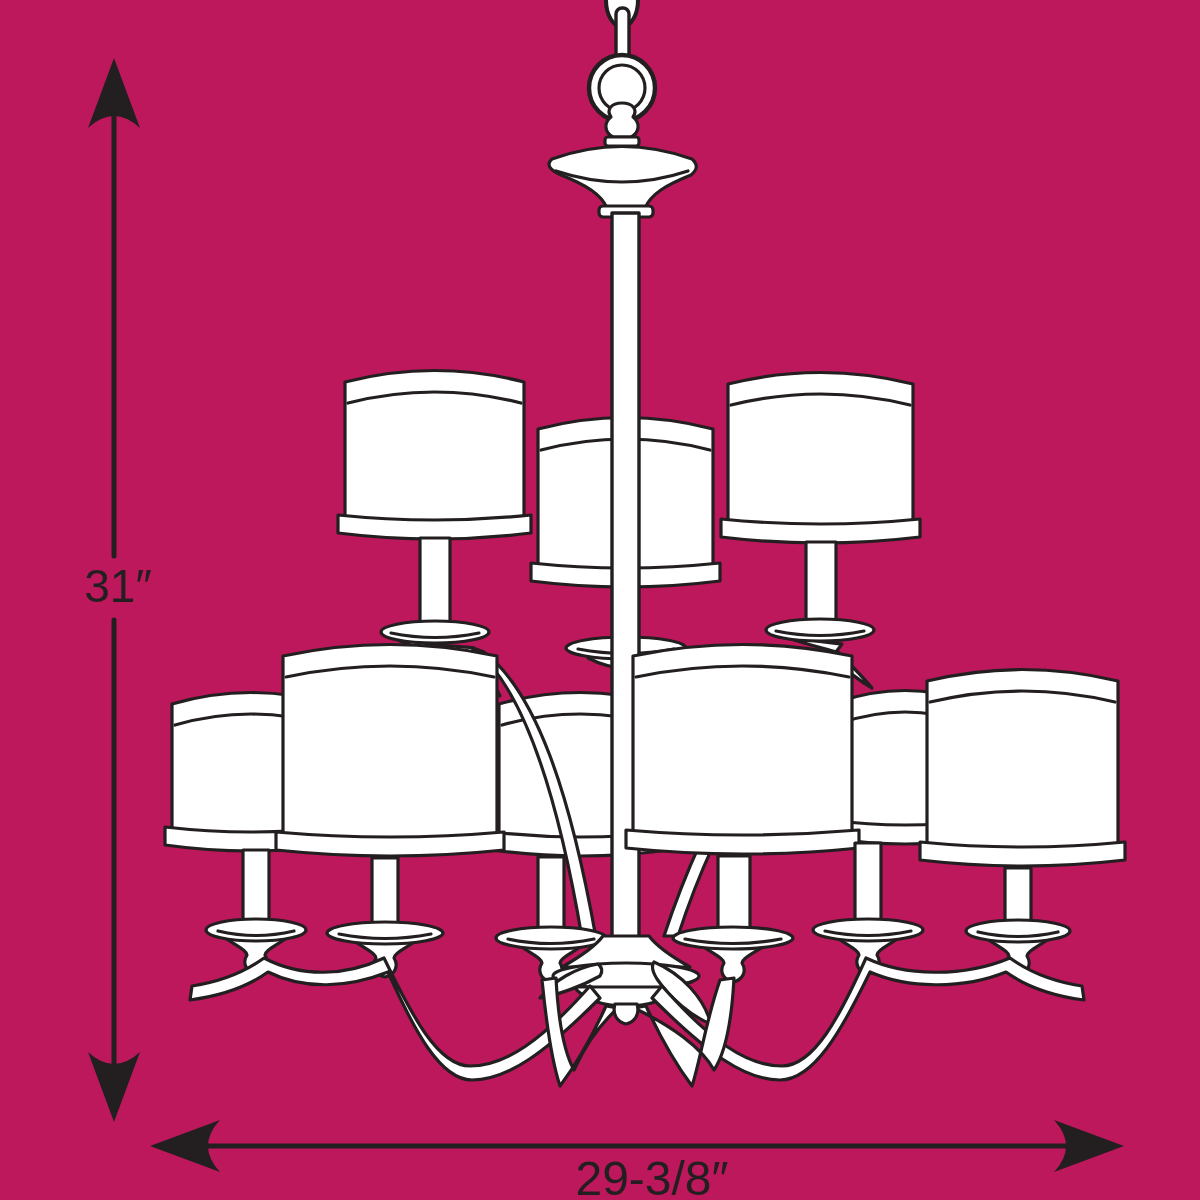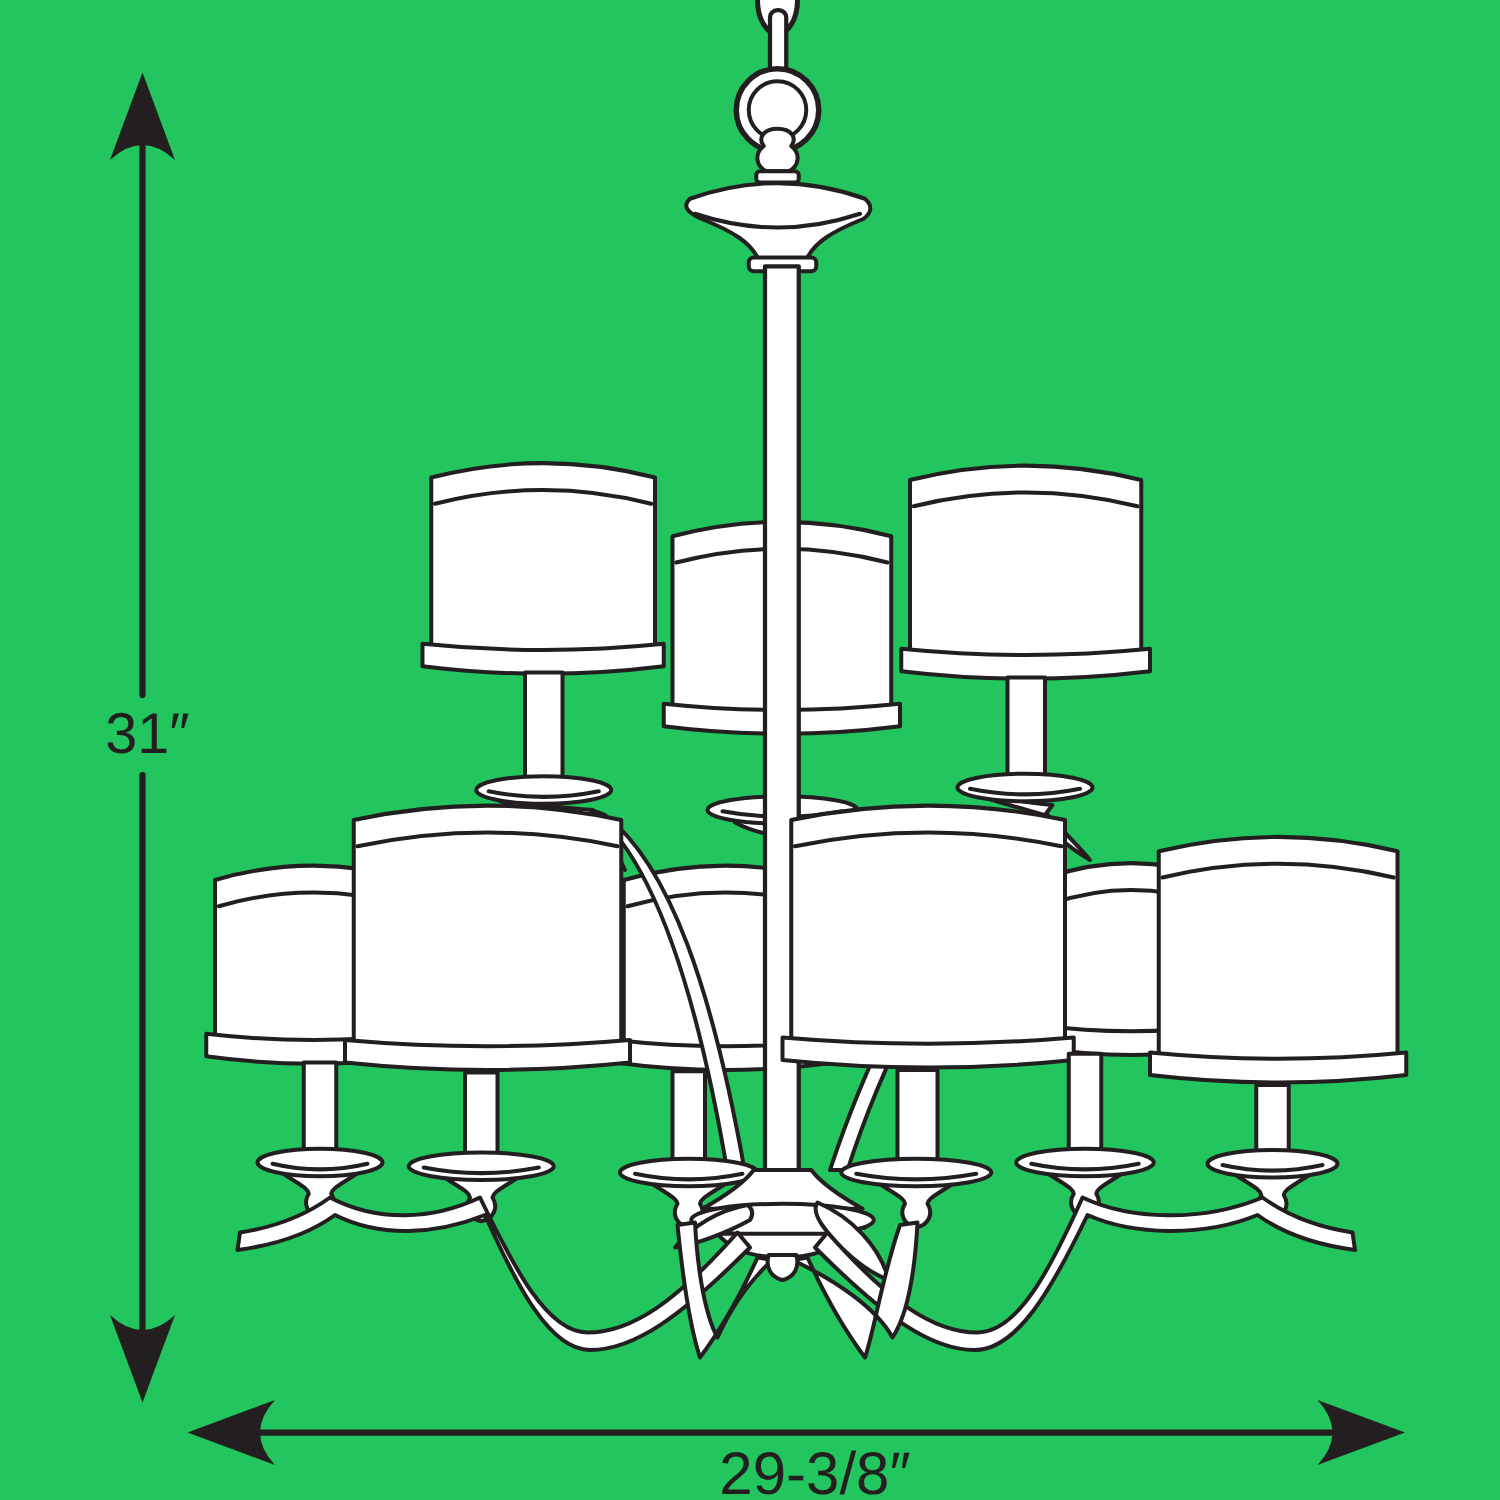--- a/index.html
+++ b/index.html
@@ -1,16 +1,16 @@
 <!DOCTYPE html>
 <html><head>
 <meta charset="utf-8">
 <style>
   html,body{margin:0;padding:0;background:#ffffff;}
-  .stage{width:1200px;height:1200px;position:relative;background:#22c55e;overflow:hidden;
+  .stage{width:1200px;height:1200px;position:relative;background:#be185d;overflow:hidden;
          font-family:"Liberation Sans", sans-serif;}
   svg{display:block;}
   text.dim{fill:#231f20;font-family:"Liberation Sans","DejaVu Sans",sans-serif;}
 </style>
 </head>
 <body>
 
 <div class="stage">
 <svg width="1200" height="1200" viewBox="0 0 1200 1200">
   <g stroke="#231f20" stroke-width="3.2" fill="none" stroke-linecap="round" stroke-linejoin="round">

